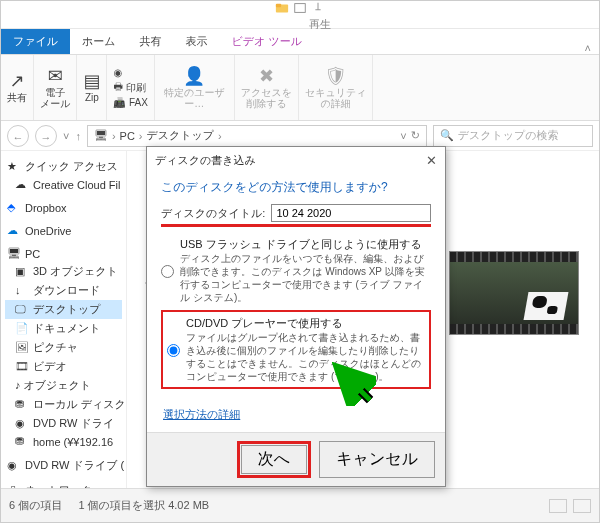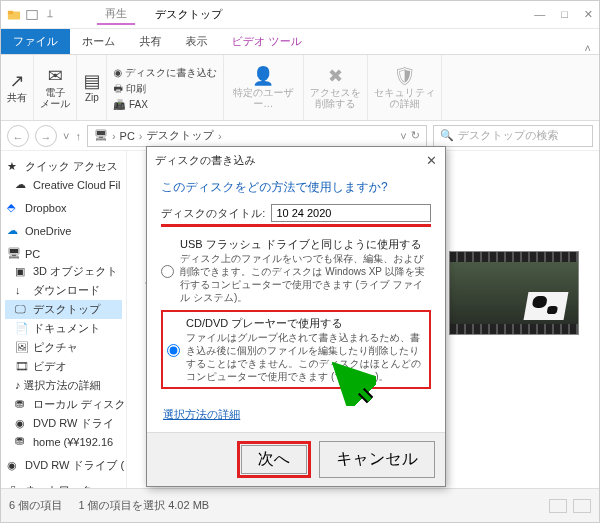--- a/index.html
+++ b/index.html
@@ -1,18 +1,18 @@
 <!DOCTYPE html>
 <html><head>
 <meta charset="utf-8">
 <style>
   * { box-sizing: border-box; margin: 0; padding: 0; font-family: "Meiryo UI", "Segoe UI", sans-serif; }
   body { width: 600px; height: 523px; background: #f0f0f0; position: relative; overflow: hidden; }
   .window { width: 600px; height: 523px; background: #fff; display: flex; flex-direction: column; border: 1px solid #ccc; }
-  .titlebar { height: 28px; background: #fff; display: flex; align-items: center; padding: 0 6px; font-size: 11px; border-bottom: 1px solid #e8e8e8; }
+  .titlebar { height: 28px; background: #fff; display: flex; align-items: center; padding: 0 6px; font-size: 11px; border-bottom: 1px solid #e8e8e8; flex-direction: column; }
   .titlebar .icons { display: flex; gap: 4px; }
   .titlebar .icon-sq { width: 14px; height: 14px; display: flex; align-items: center; justify-content: center; }
   .titlebar .tab-ctx { margin-left: 40px; color: #888; border-bottom: 2px solid #d070d0; padding: 2px 8px; }
   .titlebar .right-title { margin-left: 20px; }
   .titlebar .win-controls { margin-left: auto; display: flex; gap: 16px; color: #888; }
   .ribbon-tabs { height: 26px; background: #fff; display: flex; align-items: flex-end; font-size: 11px; border-bottom: 1px solid #ddd; }
   .ribbon-tabs .tab { padding: 5px 12px; color: #444; cursor: pointer; }
   .ribbon-tabs .tab.active { background: #1979ca; color: #fff; }
   .ribbon-tabs .tab.ctx { color: #b040b0; }
   .ribbon-tabs .caret { margin-left: auto; padding: 0 8px; color: #888; }
@@ -123,21 +123,20 @@
       <span class="lbl" style="white-space:pre;">電子
 メール</span>
     </div>
     <div class="rgroup">
       <span class="big">▤</span>
       <span class="lbl">Zip</span>
     </div>
     <div class="rgroup multi">
       <div class="row">
           <span>◉</span>
-          <span>ディスクに書き込む</span>
         </div>
       <div class="row">
           <span>🖶</span>
           <span>印刷</span>
         </div>
       <div class="row">
           <span>📠</span>
           <span>FAX</span>
         </div>
     </div>
@@ -221,21 +220,21 @@
         </div>
       <div class="item">
           <span class="ic">🖼</span>
           <span>ピクチャ</span>
         </div>
       <div class="item">
           <span class="ic">🎞</span>
           <span>ビデオ</span>
         </div>
       <div class="item">
-          <span>♪ 選択方法の詳細</span>
+          <span>♪ オブジェクト</span>
         </div>
       <div class="item">
           <span class="ic">⛃</span>
           <span>ローカル ディスク (</span>
         </div>
       <div class="item">
           <span class="ic">◉</span>
           <span>DVD RW ドライ</span>
         </div>
       <div class="item">

